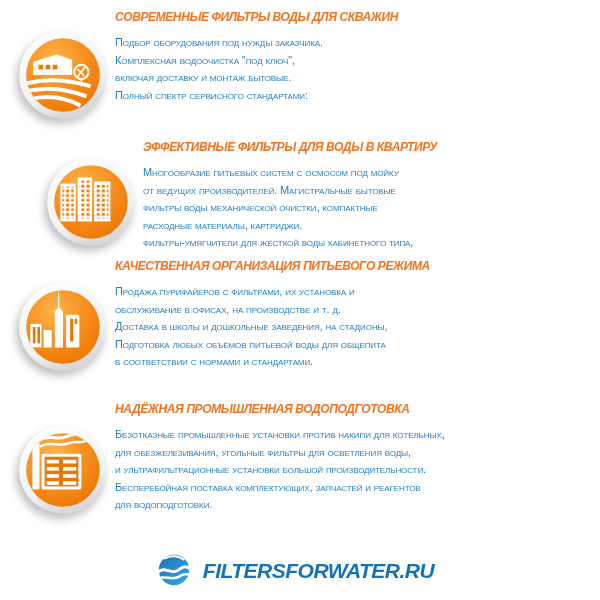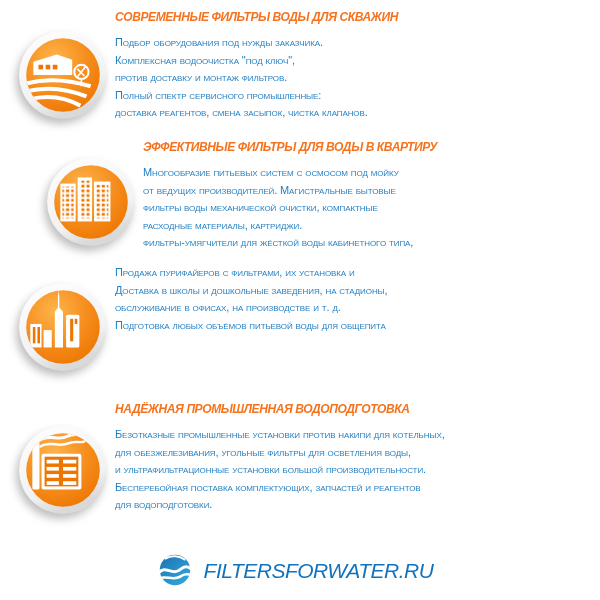--- a/index.html
+++ b/index.html
@@ -24,21 +24,21 @@
   .line{
     font-size:11px;line-height:17.6px;color:#1F7EC2;
     font-variant:small-caps;letter-spacing:-0.1px;white-space:nowrap;
   }
   .footer{
     position:absolute;top:551px;left:0;width:600px;height:40px;
     display:flex;align-items:center;justify-content:center;gap:9px;
     transform:translateX(-6px);
   }
   .logo-text{
-    font-size:21px;font-weight:normal;font-style:italic;color:#1273BD;
+    font-size:21px;font-weight:bold;font-style:italic;color:#1273BD;
     letter-spacing:-0.5px;white-space:nowrap;
   }
 </style>
 </head>
 <body>
 
 <svg width="0" height="0" style="position:absolute" aria-hidden="true">
   <defs>
     <radialGradient id="gradOrange" cx="38%" cy="28%" r="80%">
       <stop offset="0%" stop-color="#FDB44B"></stop>
@@ -81,23 +81,22 @@
           <path d="M9,61 Q38,54 68,66" stroke="#ffffff" stroke-width="4" fill="none"></path>
           <path d="M12,69 Q38,62 62,75" stroke="#ffffff" stroke-width="4" fill="none"></path>
         </g>
       </svg>
     </div>
     <div class="text-col">
       <h2 class="heading">СОВРЕМЕННЫЕ ФИЛЬТРЫ ВОДЫ ДЛЯ СКВАЖИН</h2>
       <div class="body">
         <div class="line">Подбор оборудования под нужды заказчика.</div>
         <div class="line">Комплексная водоочистка "под ключ",</div>
-        <div class="line">против доставку и монтаж фильтров.</div>
-        <div class="line">Полный спектр сервисного промышленные:</div>
-        <div class="line">доставка реагентов, смена засыпок, чистка клапанов.</div>
+        <div class="line">включая доставку и монтаж бытовые.</div>
+        <div class="line">Полный спектр сервисного стандартами:</div>
       </div>
     </div>
   </section>
 
   <section class="block" id="s2">
     <div class="icon-badge">
       <svg width="92" height="92" viewBox="0 0 90 90">
         <circle cx="45" cy="45" r="43" fill="url(#gradRim)"></circle>
         <circle cx="45" cy="45" r="36" fill="url(#gradOrange)"></circle>
         <g clip-path="url(#iconClip)">
@@ -135,25 +134,27 @@
             <rect x="48" y="33" width="13" height="32" rx="1.5"></rect>
           </g>
           <rect x="15.5" y="45" width="2.5" height="16" fill="#EE7500"></rect>
           <rect x="20" y="45" width="2.5" height="16" fill="#EE7500"></rect>
           <rect x="52" y="37" width="3" height="22" fill="#EE7500"></rect>
           <rect x="56.5" y="37" width="2.5" height="5" fill="#EE7500"></rect>
         </g>
       </svg>
     </div>
     <div class="text-col">
+      <h2 class="heading">КАЧЕСТВЕННАЯ ОРГАНИЗАЦИЯ ПИТЬЕВОГО РЕЖИМА</h2>
       <div class="body">
         <div class="line">Продажа пурифайеров с фильтрами, их установка и</div>
+        <div class="line">обслуживание в офисах, на производстве и т. д.</div>
         <div class="line">Доставка в школы и дошкольные заведения, на стадионы,</div>
-        <div class="line">обслуживание в офисах, на производстве и т. д.</div>
         <div class="line">Подготовка любых объёмов питьевой воды для общепита</div>
+        <div class="line">в соответствии с нормами и стандартами.</div>
       </div>
     </div>
   </section>
 
   <section class="block" id="s4">
     <div class="icon-badge">
       <svg width="92" height="92" viewBox="0 0 90 90">
         <circle cx="45" cy="45" r="43" fill="url(#gradRim)"></circle>
         <circle cx="45" cy="45" r="36" fill="url(#gradOrange)"></circle>
         <g clip-path="url(#iconClip)">

